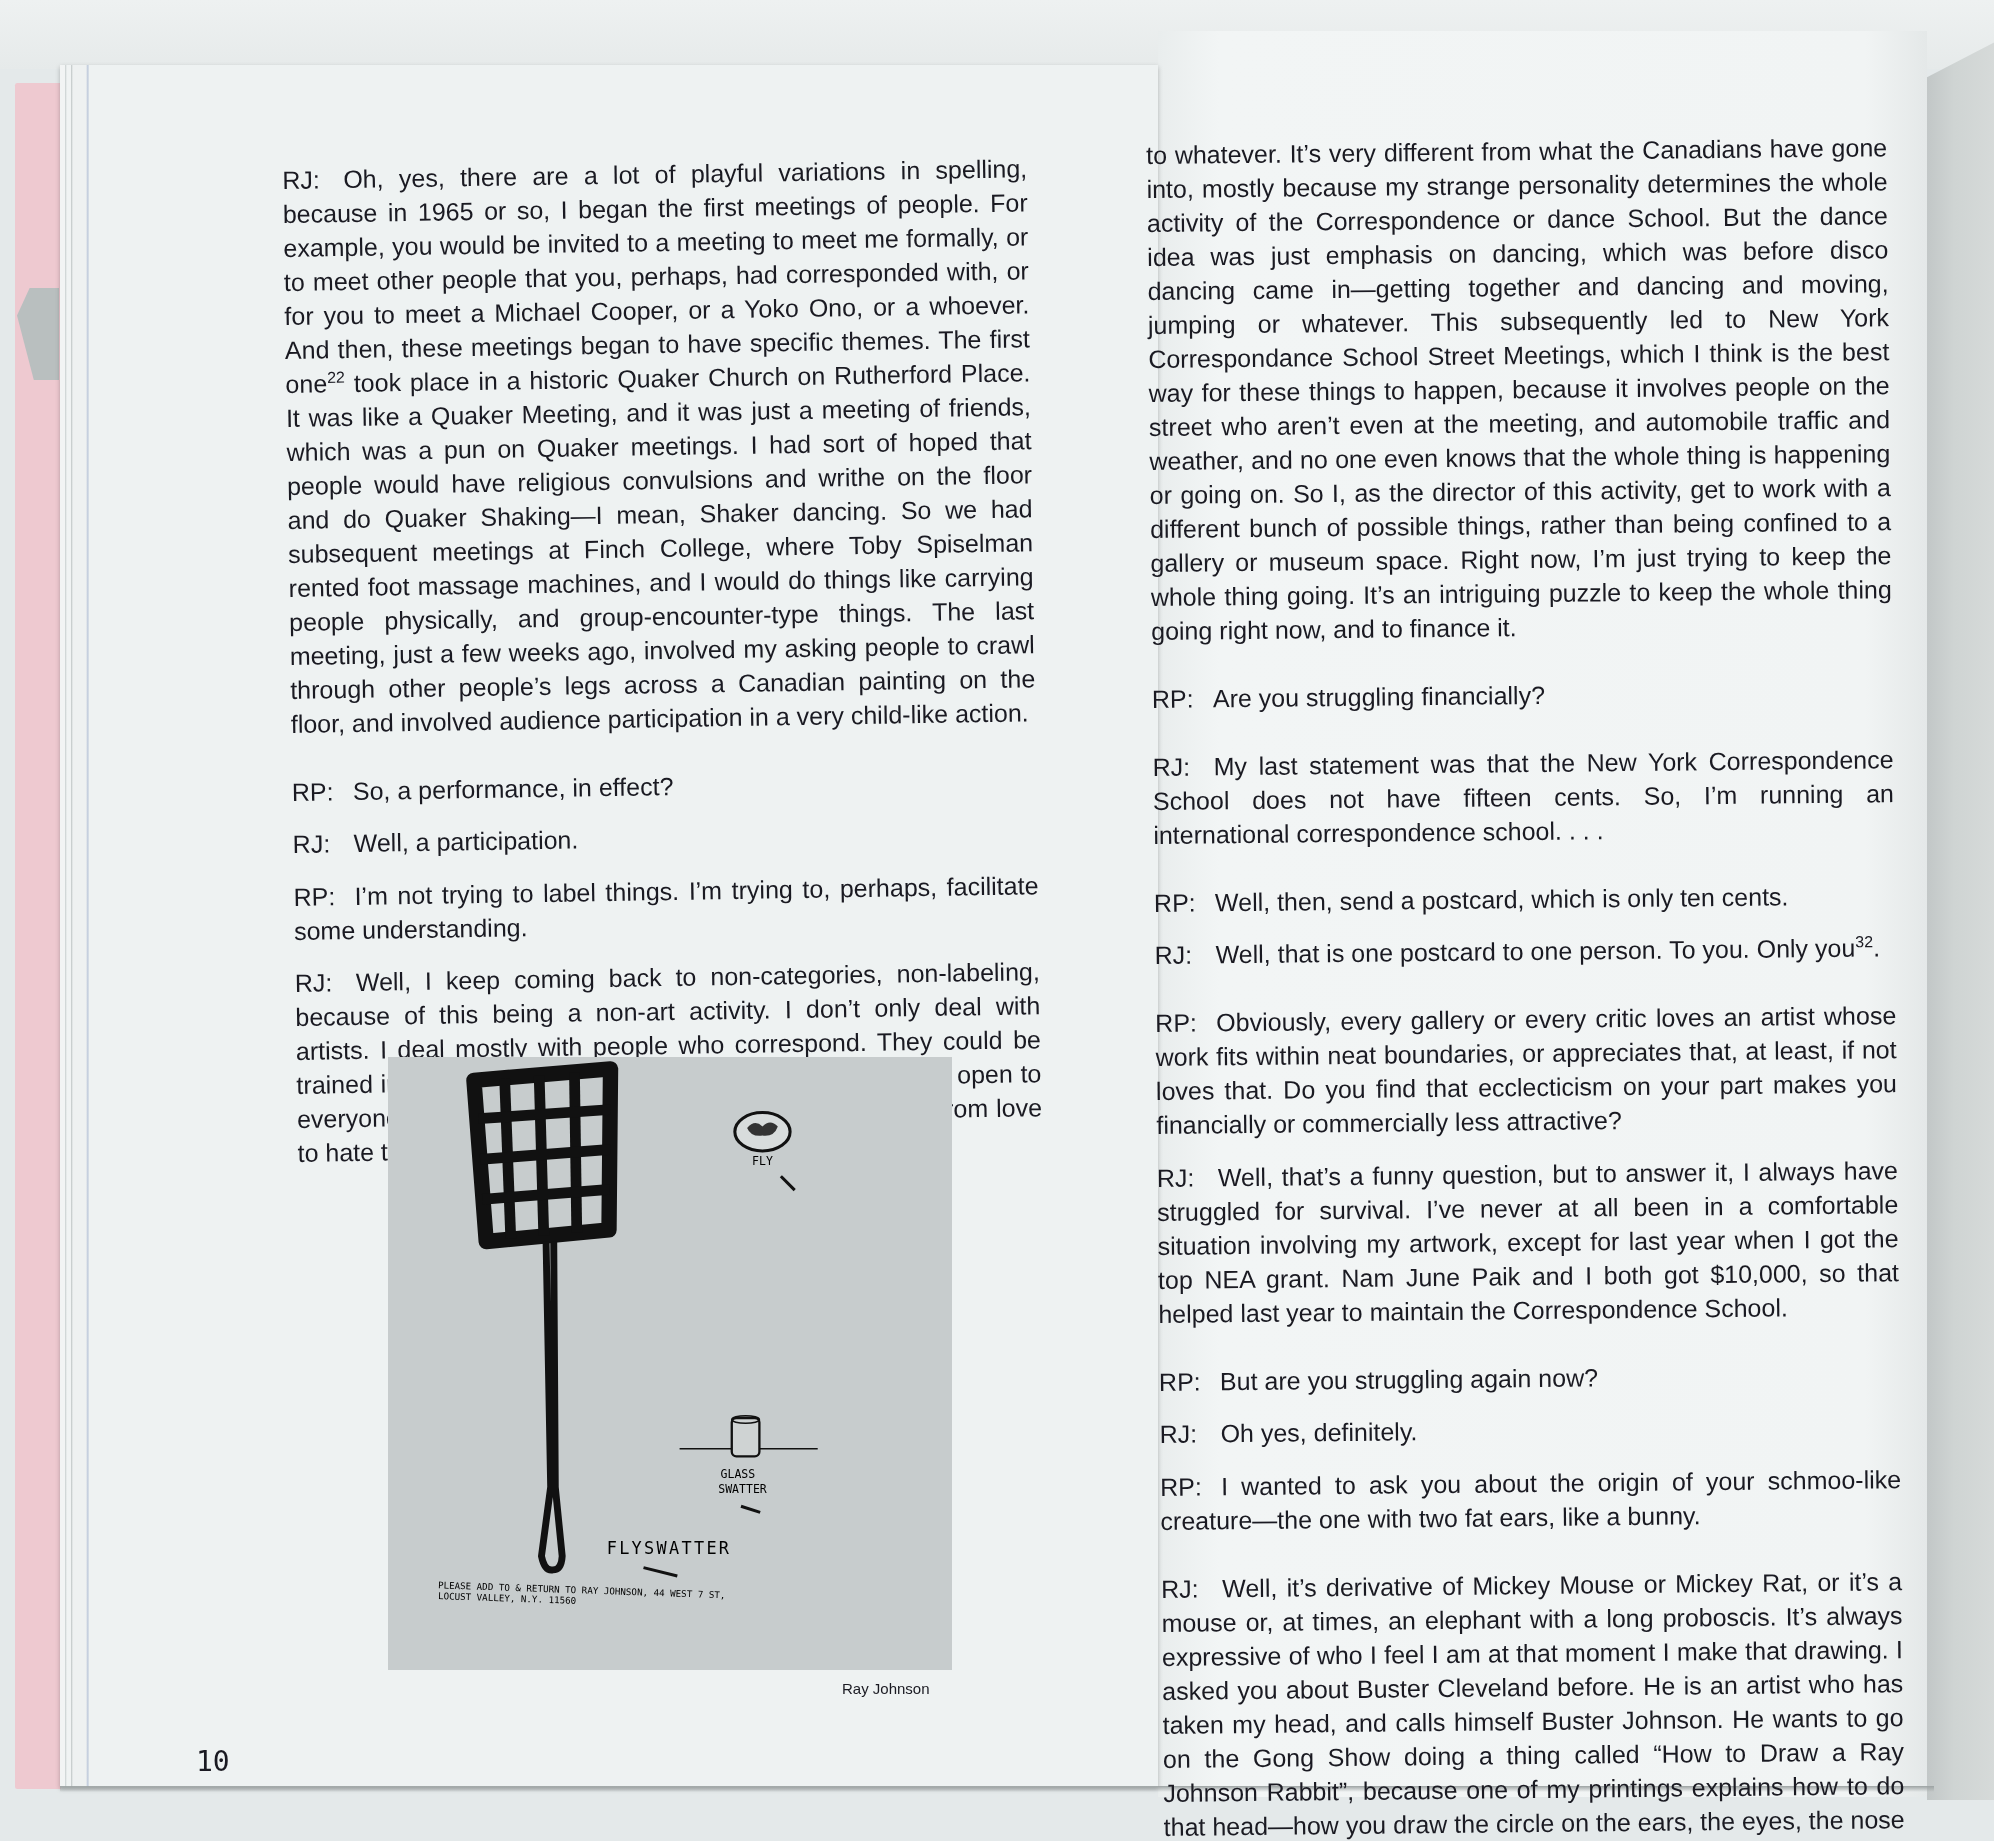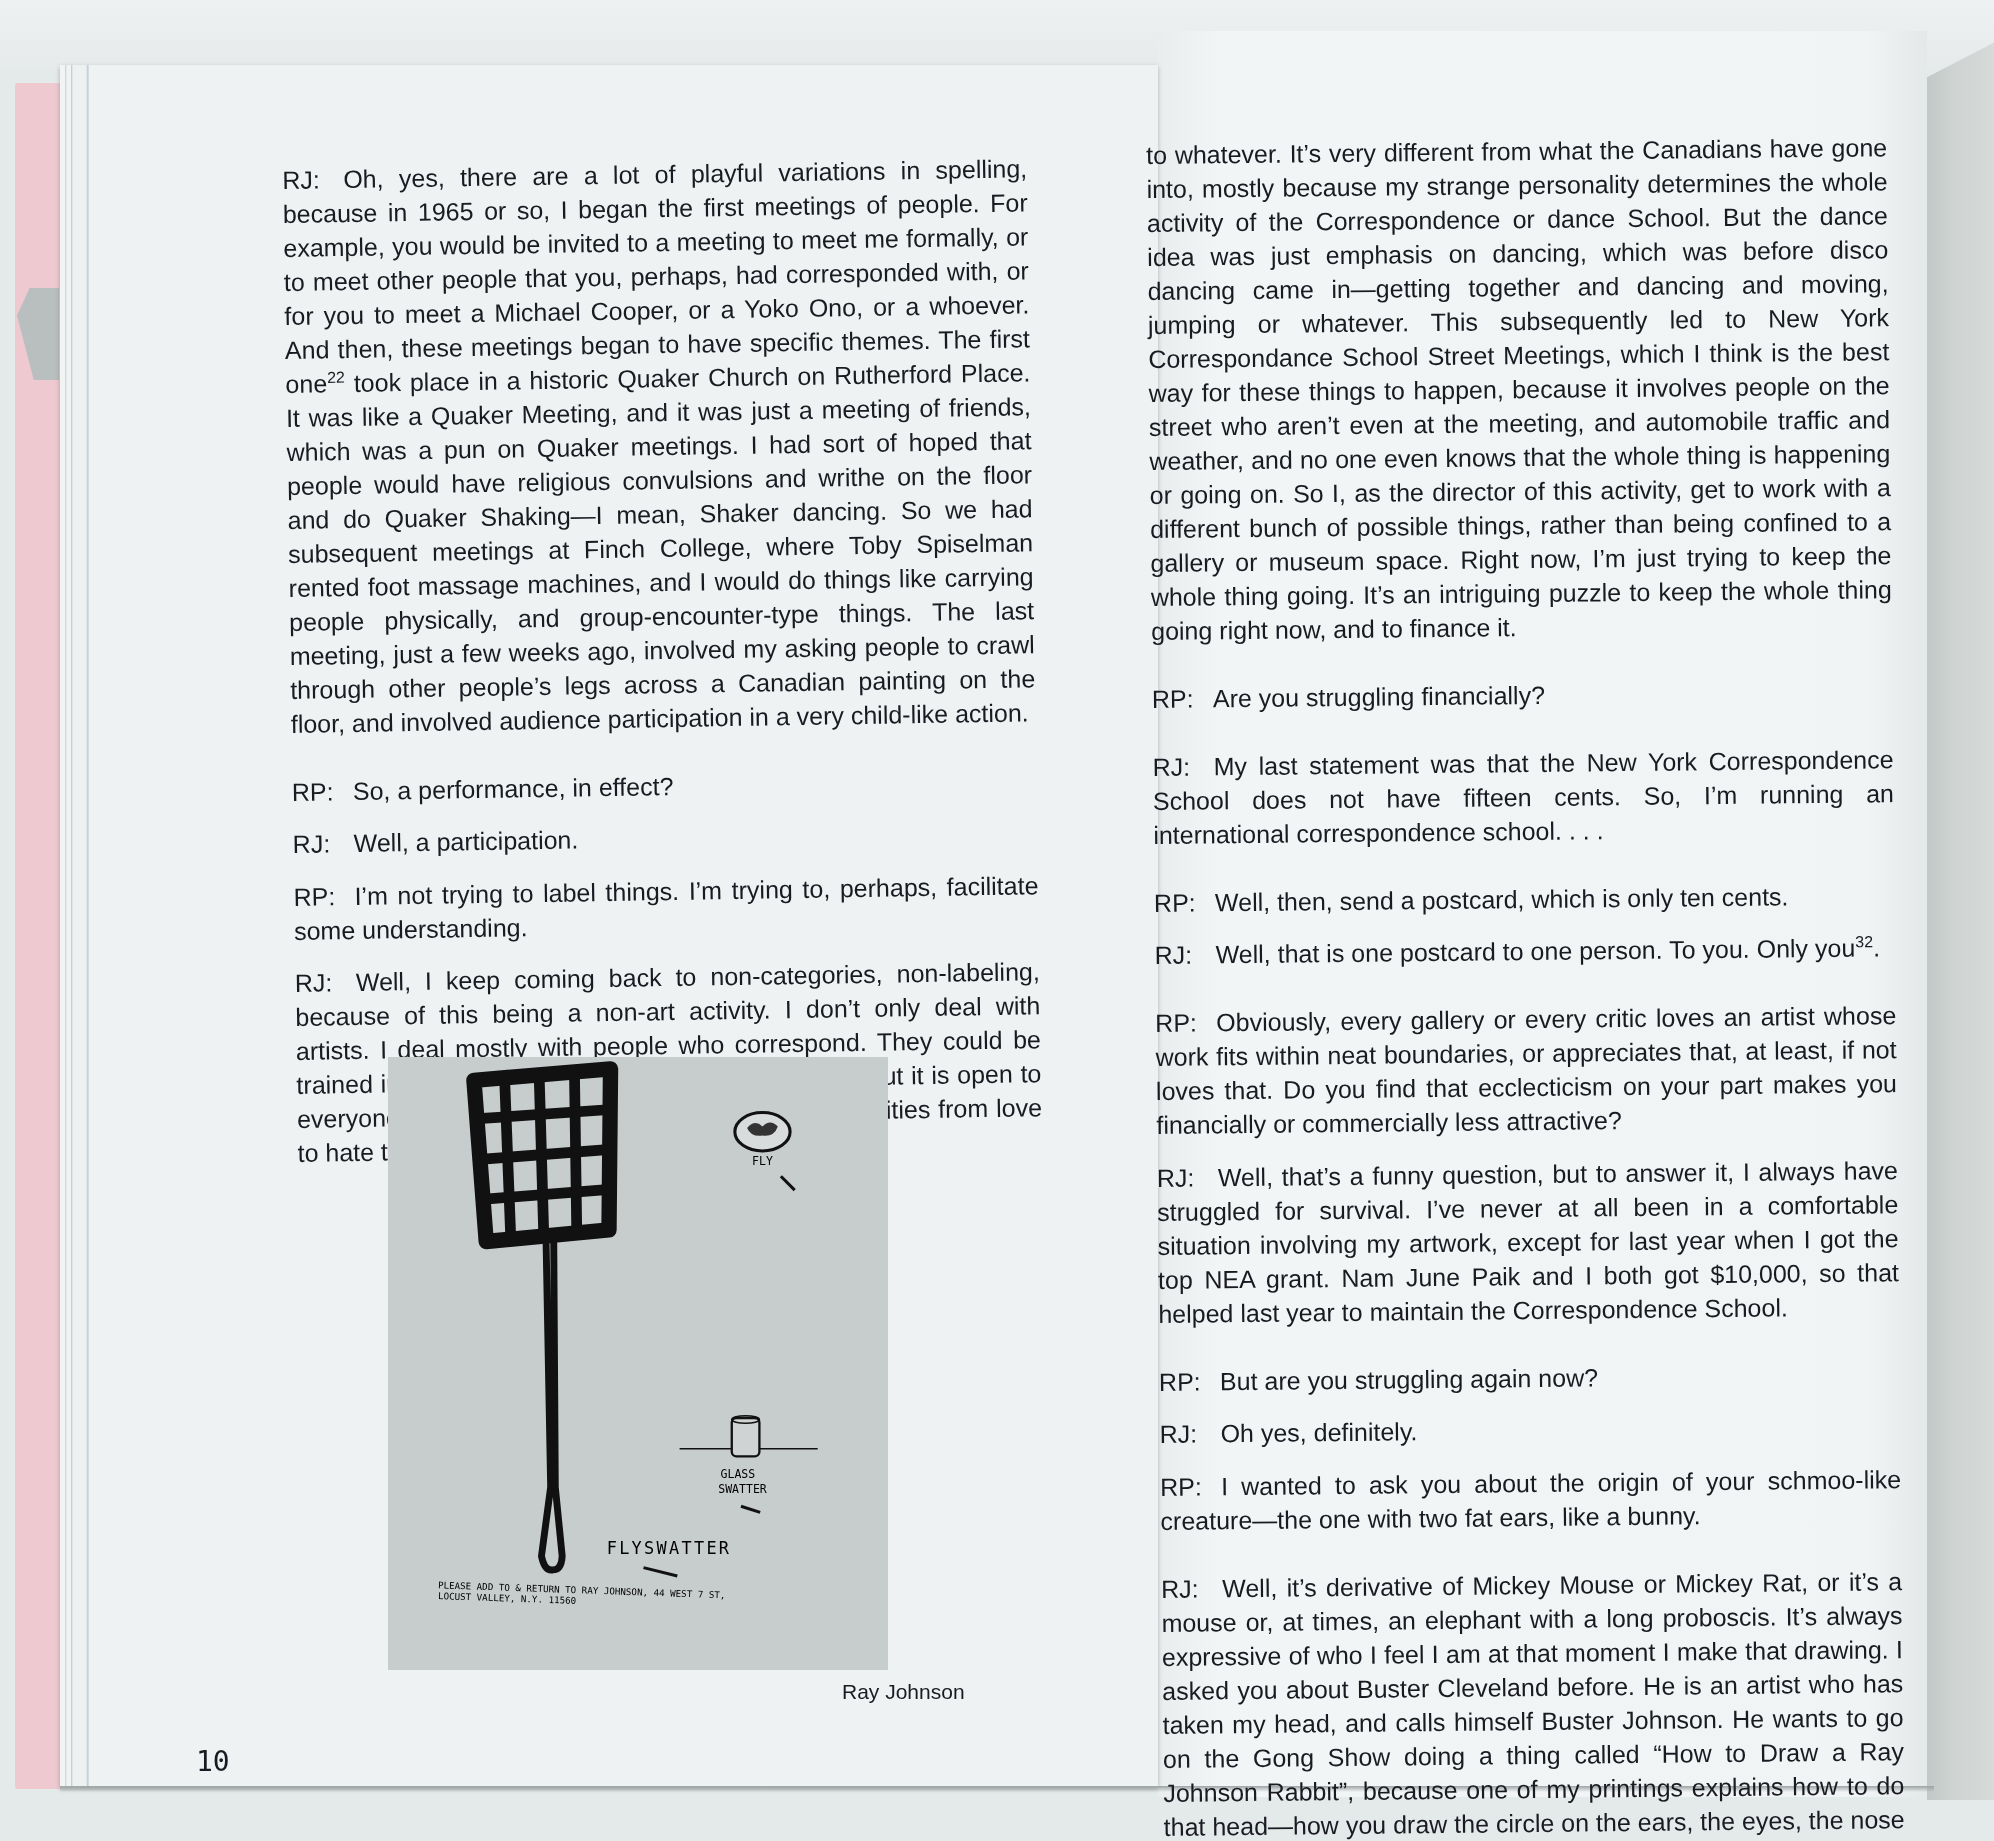--- a/index.html
+++ b/index.html
@@ -28,24 +28,24 @@
     background:linear-gradient(#9da3a3,rgba(0,0,0,0)); }
 
   .col { position:absolute; font-size:25px; line-height:34px; text-align:justify; }
   .col-left { left:282px; top:163px; width:745px; transform:rotate(-0.9deg); transform-origin:left top; }
   .col-right { left:1146px; top:138px; width:741px; transform:rotate(-0.6deg); transform-origin:left top; }
   .para { margin:0 0 18.4px 0; text-align:justify; }
   .para.gap { margin-bottom:34px; }
   .speaker { display:inline-block; width:61px; }
   sup { font-size:16px; line-height:0; }
 
-  .figure { position:absolute; left:388px; top:1057px; width:500px; height:613px;
+  .figure { position:absolute; left:388px; top:1057px; width:564px; height:613px;
     background:#c7cccd; }
   .figure svg { position:absolute; left:0; top:0; }
-  .caption { position:absolute; left:842px; top:1680px; font-size:21px; }
+  .caption { position:absolute; left:842px; top:1680px; font-size:15px; }
   .page-number { position:absolute; left:196px; top:1745px; font-size:28px;
     font-family:"DejaVu Sans Mono", monospace; }
 </style>
 </head>
 <body>
 
 <div class="bg-top"></div>
 <div class="cover-pink"></div>
 <div class="cover-gray-tab"></div>
 <div class="page-right-edge"></div>

